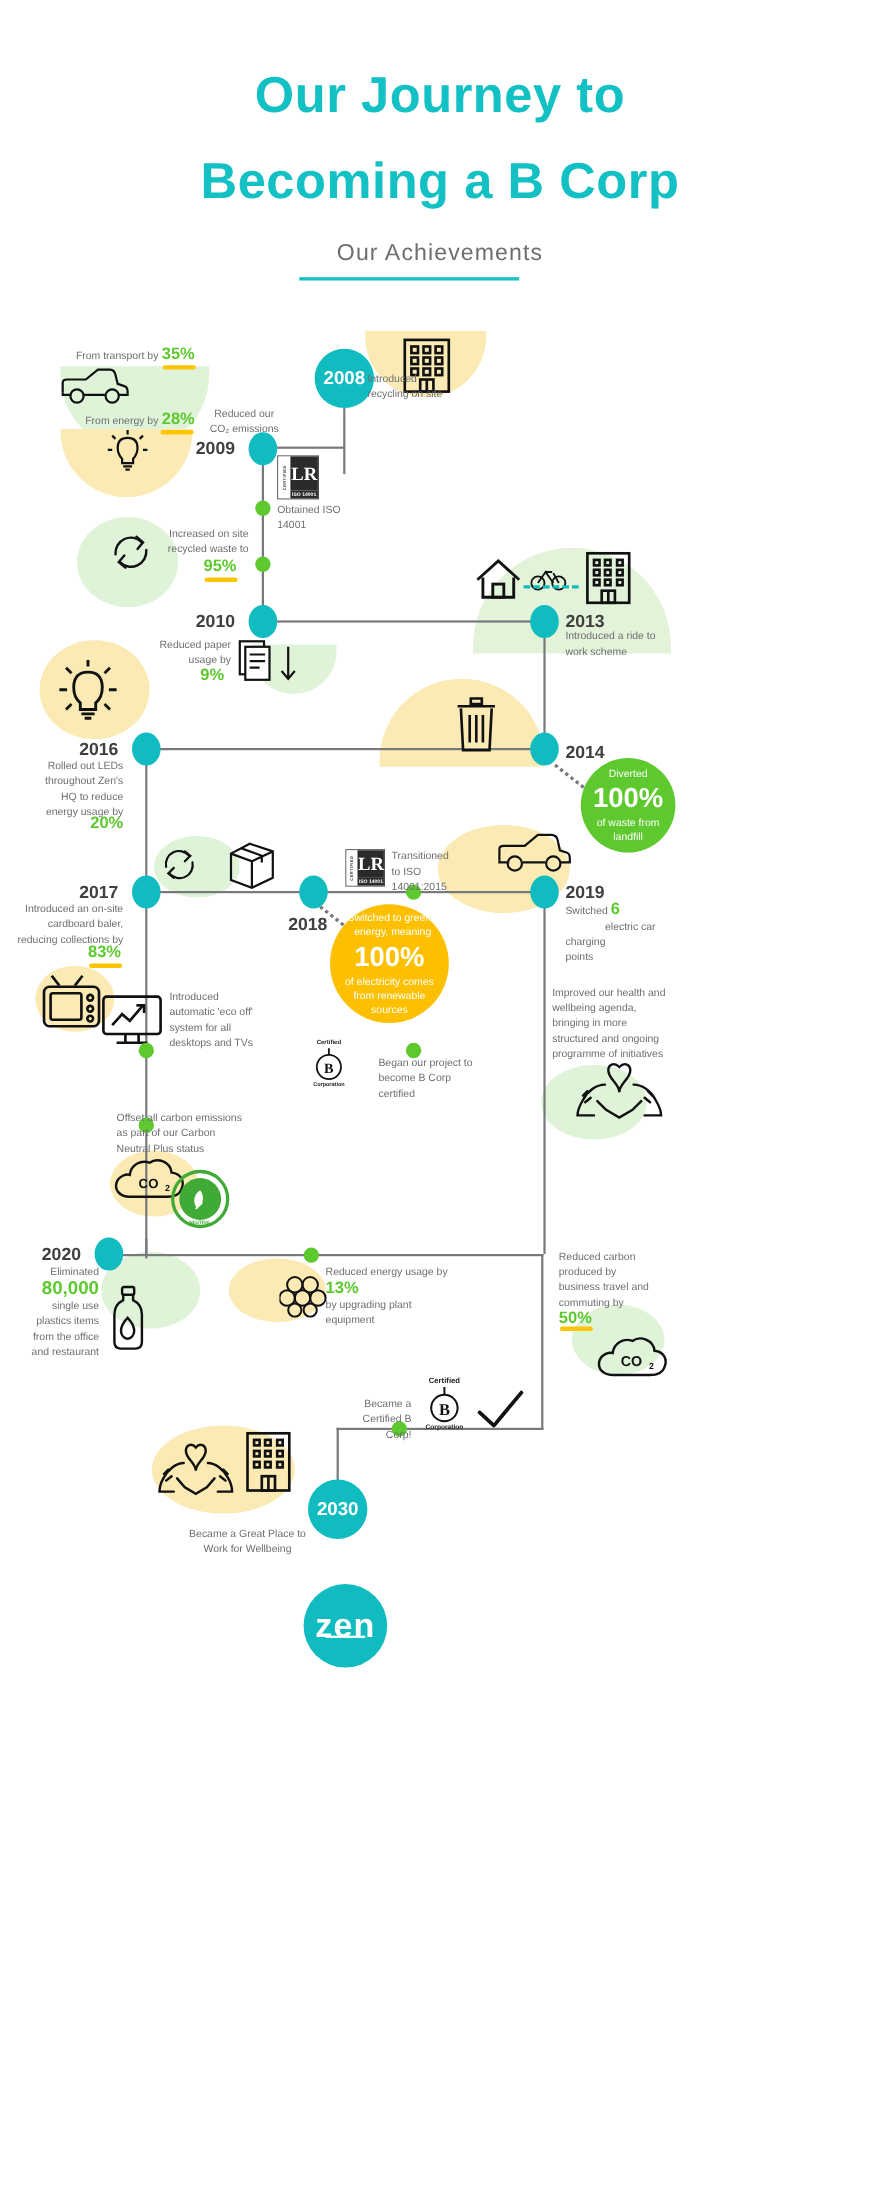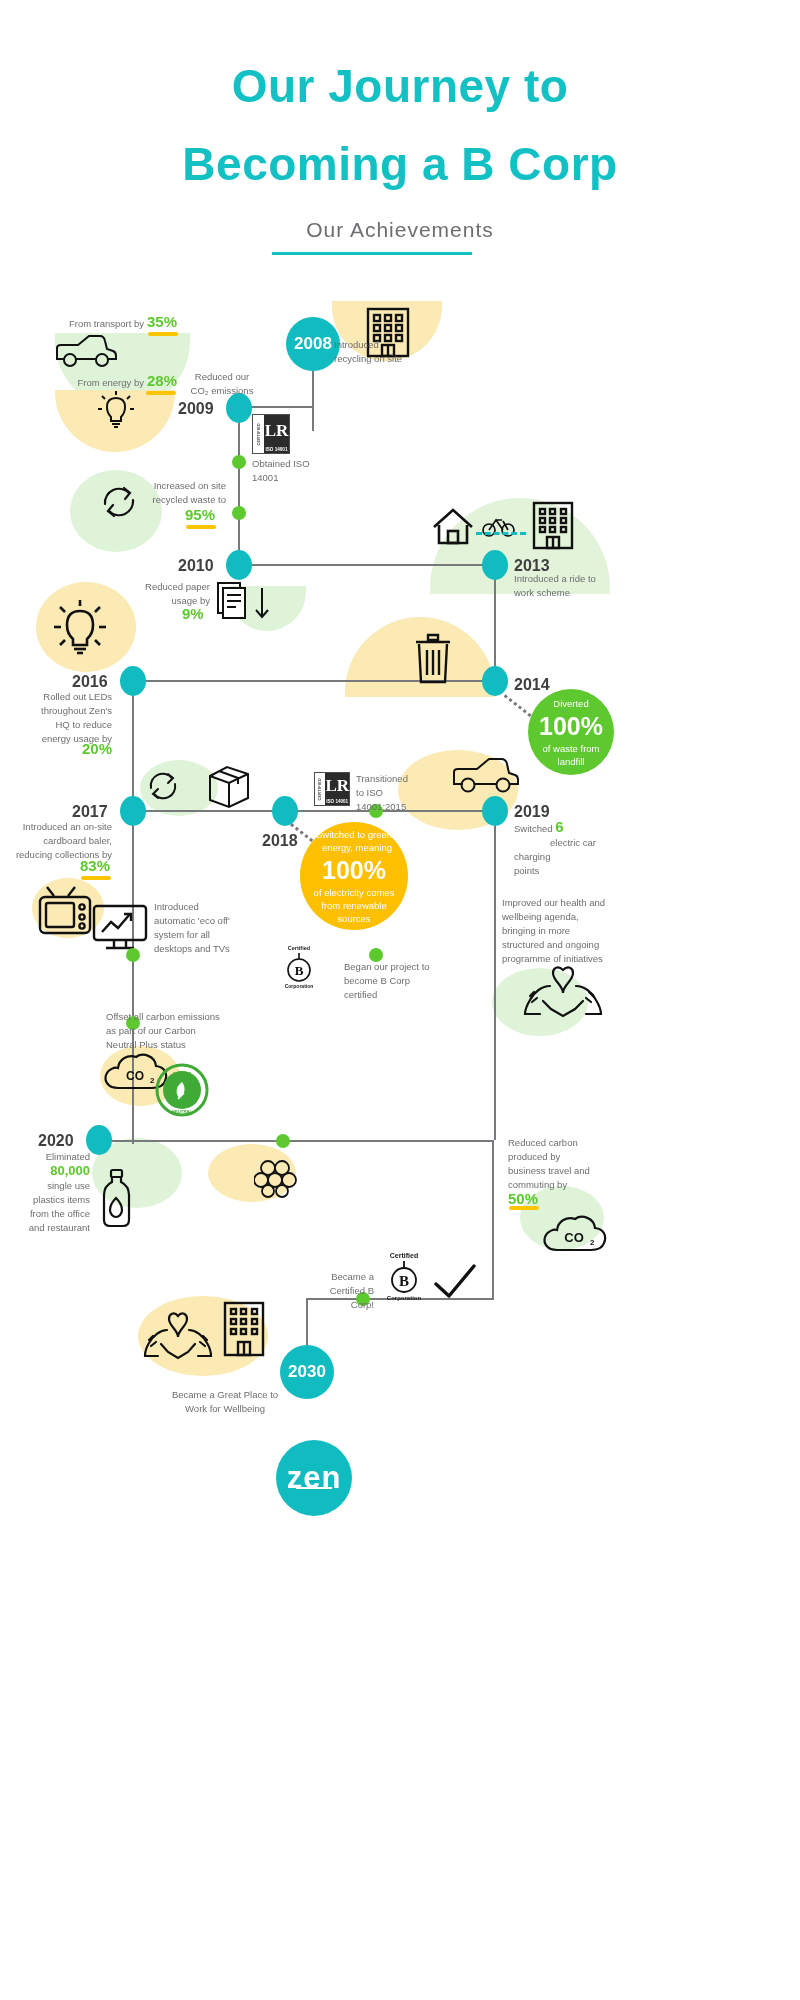--- a/index.html
+++ b/index.html
@@ -65,21 +65,21 @@
 
   
   .txt {
     position: absolute; z-index: 4; color: #6d6e71;
     font-size: 9.5px; line-height: 14px;
   }
   .txt.r { text-align: right; }
   .txt.c { text-align: center; }
 
   .pct { color: #5ec92f; font-weight: bold; font-size: 15px; }
-  .pct.lg { font-size: 13px; margin-top: 15px; }
+  .pct.lg { font-size: 17px; margin-top: 15px; }
   .ulbar {
     position: absolute; height: 4px; background: #fdc400; border-radius:2px; z-index:4;
   }
 
   
   .statcircle {
     position: absolute; z-index: 5; border-radius: 50%;
     color: #fff; text-align: center; display:flex;
     flex-direction: column; align-items:center; justify-content:center;
   }
@@ -567,20 +567,26 @@
     <svg width="40" height="62" viewBox="0 0 40 62">
         <g fill="none" stroke="#111" stroke-width="2.2">
       <rect x="15" y="2" width="11" height="7" rx="1.5"></rect>
       <path d="M16 9 L16 14 Q8 18 8 27 L8 52 Q8 58 14 58 L27 58 Q33 58 33 52 L33 27 Q33 18 25 14 L25 9"></path>
       <path d="M20 30 C16 34 14 38 14 42 C14 46 17 49 20 49 C23 49 26 46 26 42 C26 38 24 34 20 30 Z"></path>
     </g>
       </svg>
   </div>
 
   <div class="node sm" style="left:276px; top:1134px;"></div>
+  <div class="txt" style="left:296px; top:1150px; width:116px;">
+    <span>Reduced energy usage by</span><br>
+    <span class="pct">13%</span><br>
+    <span style="white-space:pre-line;">by upgrading plant
+equipment</span>
+  </div>
   <div class="icon" style="left:254px; top:1158px;">
     <svg width="44" height="40" viewBox="0 0 44 40">
         <g fill="none" stroke="#111" stroke-width="1.8">
       <circle cx="14" cy="10" r="7"></circle>
           <circle cx="28" cy="10" r="7"></circle>
       <circle cx="7" cy="22" r="7"></circle>
           <circle cx="21" cy="22" r="7"></circle>
           <circle cx="35" cy="22" r="7"></circle>
       <circle cx="14" cy="33" r="6"></circle>
           <circle cx="28" cy="33" r="6"></circle>

